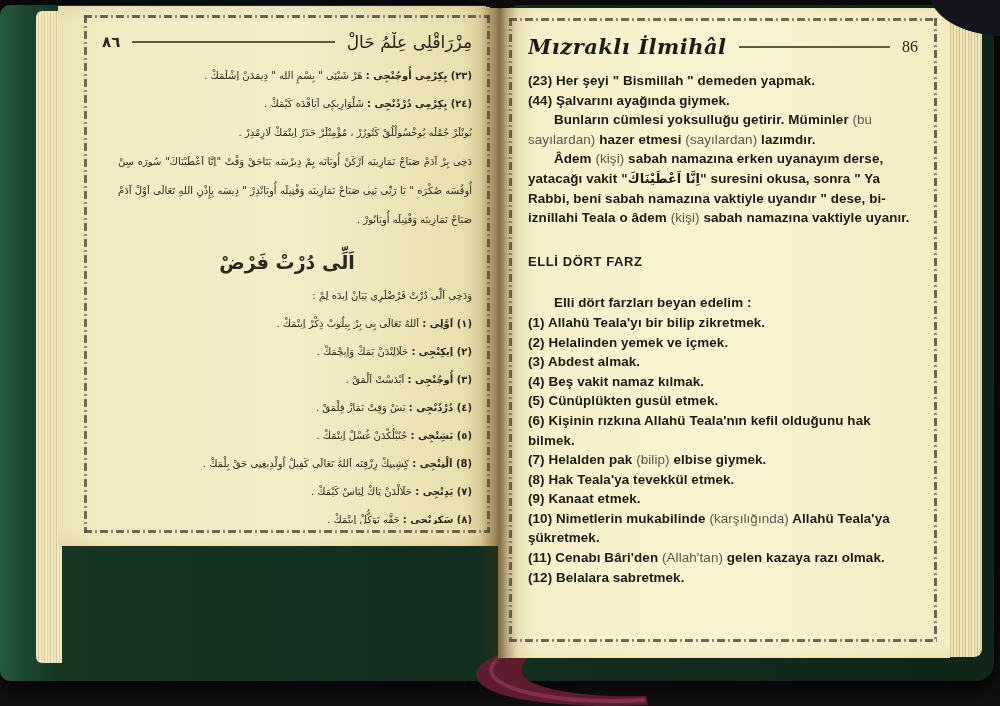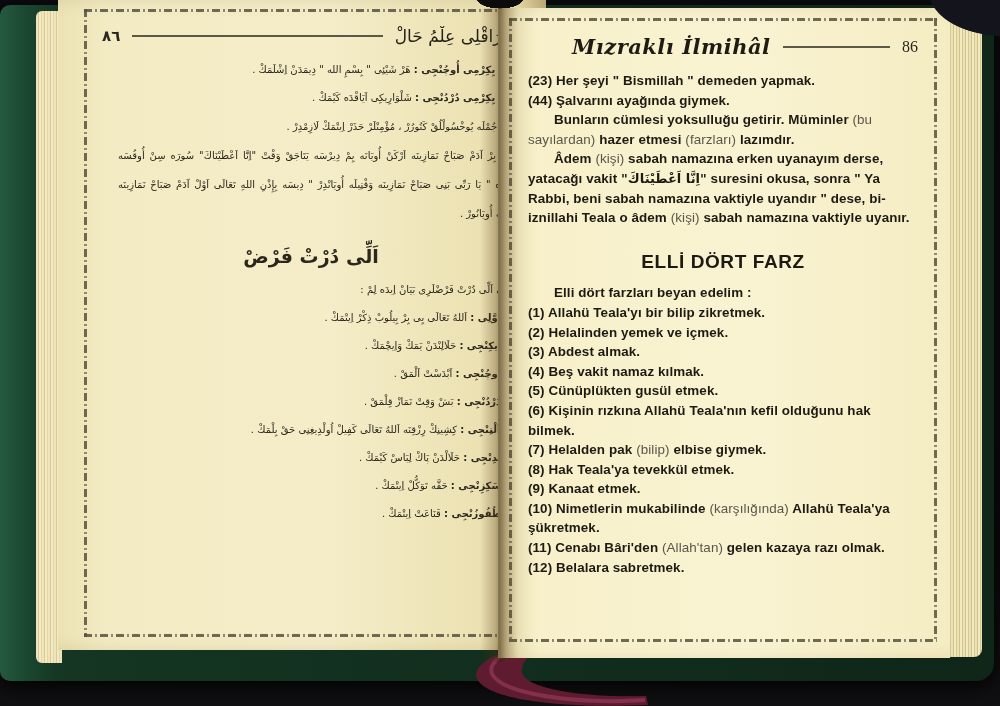--- a/index.html
+++ b/index.html
@@ -20,23 +20,23 @@
     border-radius:10px 18px 18px 10px;z-index:1;
     box-shadow:0 6px 18px rgba(0,0,0,.8);}
   
   .edge{position:absolute;z-index:2;}
   .edge-left{left:36px;top:11px;width:26px;height:652px;border-radius:6px 0 0 6px;
     background:repeating-linear-gradient(90deg,#efe5ba 0 2px,#d8ca96 2px 3px,#f4ebc4 3px 5px,#e3d6a4 5px 6px);}
   .edge-right{left:948px;top:13px;width:34px;height:644px;border-radius:0 8px 8px 0;
     background:repeating-linear-gradient(90deg,#f2e9c0 0 2px,#d5c893 2px 3px,#ece1b3 3px 5px,#cfc28d 5px 6px);}
   
   .page{position:absolute;z-index:3;}
-  .page-left{left:58px;top:0;width:440px;height:650px;
+  .page-left{left:58px;top:6px;width:440px;height:540px;
     background:linear-gradient(90deg,#ece2b4 0,#f3ebc3 10%,#f4edc8 55%,#eadfae 92%,#dfd09c 100%);
-    box-shadow:inset -20px 0 26px -12px rgba(95,65,20,.38);padding-left:48px;}
+    box-shadow:inset -20px 0 26px -12px rgba(95,65,20,.38);}
   .page-right{left:498px;top:8px;width:452px;height:650px;
     background:linear-gradient(90deg,#d8c997 0,#eee4b8 2.5%,#f7f0ca 9%,#faf3d2 55%,#f4ecc2 100%);
     box-shadow:inset 20px 0 26px -12px rgba(95,65,20,.32);}
   .gutter{position:absolute;left:480px;top:8px;width:38px;height:654px;z-index:4;pointer-events:none;
     background:linear-gradient(90deg,rgba(70,45,10,0) 0,rgba(80,55,20,.30) 40%,rgba(45,28,6,.42) 52%,rgba(80,55,20,.22) 68%,rgba(70,45,10,0) 100%);}
   
   .frame{position:absolute;pointer-events:none;}
   .page-left .frame{left:26px;right:8px;top:9px;bottom:13px;}
   .page-right .frame{left:11px;right:13px;top:10px;bottom:16px;}
   .orn{position:absolute;opacity:.85;}
@@ -50,29 +50,29 @@
   .page-left .content{left:44px;right:26px;top:26px;bottom:22px;direction:rtl;overflow:hidden;}
   .page-right .content{left:30px;right:32px;top:26px;bottom:24px;overflow:hidden;}
   
   .hdr{display:flex;align-items:center;direction:ltr;}
   .rule{flex:1;height:2px;background:#413e30;margin:0 12px;opacity:.85;}
   .lp-num{font-family:"DejaVu Sans",sans-serif;font-size:15px;font-weight:bold;color:#2a271d;}
   .lp-title{font-family:"DejaVu Sans",sans-serif;font-size:17px;font-weight:normal;color:#24211a;}
   .rp-title{font-family:"DejaVu Serif",serif;font-style:italic;font-weight:bold;font-size:21px;color:#1e1b14;letter-spacing:.5px;}
   .rp-num{font-family:"Liberation Serif",serif;font-size:16px;color:#2a271d;}
   .page-left .hdr{margin-bottom:10px;}
-  .page-right .hdr{margin-bottom:12px;margin-left:44px;}
+  .page-right .hdr{margin-bottom:12px;}
   
   .lp-body .line{font-family:"DejaVu Sans",sans-serif;font-size:10px;line-height:28px;text-align:justify;color:#2b271d;}
   .lp-body .para{line-height:29px;margin-left:16px;}
   .lp-body .heading{text-align:center;font-size:19px;font-weight:bold;line-height:26px;margin:15px 0 6px;}
   .lp-body .b{font-weight:bold;}
   .rp-body .line{font-size:13.4px;line-height:19.6px;font-weight:bold;color:#1d1a13;letter-spacing:.1px;}
   .rp-body .para{text-indent:26px;}
-  .rp-body .heading{text-align:center;text-indent:0;font-size:19px;letter-spacing:.6px;margin:24px 0 12px;}
+  .rp-body .heading{text-align:left;text-indent:0;font-size:13px;letter-spacing:.6px;margin:24px 0 22px;}
   .rp-body .lt{font-weight:normal;color:#5a564a;}
   .rp-body .ar{direction:rtl;unicode-bidi:embed;font-family:"DejaVu Sans",sans-serif;font-size:13px;}
   
   .ribbon{position:absolute;left:396px;top:652px;z-index:2;}
 </style>
 </head>
 <body>
 
 <div class="scene">
 
@@ -99,20 +99,21 @@
           <div class="line item"><span class="b">(٢٣) يِكِرْمِى أُوچُنْجِى :</span><span class="lt"> هَرْ شَيْئِى " بِسْمِ الله " دِيمَدَنْ اِشْلَمَكْ .</span></div>
           <div class="line item"><span class="b">(٢٤) يِكِرْمِى دُرْدُنْجِى :</span><span class="lt"> شَلْوَارِيكِى اَيَاقْدَه كَيْمَكْ .</span></div>
           <div class="line para"><span class="lt">بُونْلَرْ جُمْلَه يُوخْسُولْلُقْ كَتُورُرْ ، مُؤْمِنْلَرْ حَذَرْ اِيتْمَكْ لَازِمْدِرْ .</span></div>
           <div class="line para"><span class="lt">دَخِى بِرْ آدَمْ صَبَاحْ نَمَازِينَه اَرْكَنْ أُويَانَه يِمْ دِيرْسَه يَتَاجَقْ وَقْتْ "اِنَّا اَعْطَيْنَاكَ" سُورَه سِنْ أُوقُسَه صُكْرَه " يَا رَبِّى بَنِى صَبَاحْ نَمَازِينَه وَقْتِيلَه أُويَانْدِرْ " دِيسَه بِإِذْنِ اللهِ تَعَالَى اَوْلْ آدَمْ صَبَاحْ نَمَازِينَه وَقْتِيلَه أُويَانُورْ .</span></div>
           <div class="line heading"><span class="b">اَلِّى دُرْتْ فَرْضْ</span></div>
           <div class="line para"><span class="lt">وَدَخِى اَلِّى دُرْتْ فَرْضْلَرِى بَيَانْ اِيدَه لِمْ :</span></div>
           <div class="line item"><span class="b">(١) اَوَّلِى :</span><span class="lt"> اَللهُ تَعَالَى يِى بِرْ بِيلُوبْ ذِكْرْ اِيتْمَكْ .</span></div>
           <div class="line item"><span class="b">(٢) اِيكِنْجِى :</span><span class="lt"> حَلَالِنْدَنْ يَمَكْ وَاِيچْمَكْ .</span></div>
           <div class="line item"><span class="b">(٣) أُوچُنْجِى :</span><span class="lt"> اَبْدَسْتْ اَلْمَقْ .</span></div>
           <div class="line item"><span class="b">(٤) دُرْدُنْجِى :</span><span class="lt"> بَشْ وَقِتْ نَمَازْ قِلْمَقْ .</span></div>
+          <div class="line item"><span class="b">(٥) بَشِنْجِى :</span><span class="lt"> جُنُبْلُكْدَنْ غُسْلْ اِيتْمَكْ .</span></div>
           <div class="line item"><span class="b">(8) اَلْتِنْجِى :</span><span class="lt"> كِشِينِكْ رِزْقِنَه اَللهُ تَعَالَى كَفِيلْ اُولْدِيغِنِى حَقْ بِلْمَكْ .</span></div>
           <div class="line item"><span class="b">(٧) يَدِنْجِى :</span><span class="lt"> حَلَالْدَنْ پَاكْ لِبَاسْ كَيْمَكْ .</span></div>
           <div class="line item"><span class="b">(٨) سَكِزِنْجِى :</span><span class="lt"> حَقَّه تَوَكُّلْ اِيتْمَكْ .</span></div>
           <div class="line item"><span class="b">(٩) طُقُوزُنْجِى :</span><span class="lt"> قَنَاعَتْ اِيتْمَكْ .</span></div>
         </div>
     </div>
   </div>
 
   <div class="page page-right">
     <div class="frame">
@@ -123,21 +124,21 @@
     </div>
     <div class="content">
       <div class="hdr">
         <span class="rp-title">Mızraklı İlmihâl</span>
         <span class="rule"></span>
         <span class="rp-num">86</span>
       </div>
       <div class="rp-body" id="right-body">
           <div class="line item"><span class="b">(23) Her şeyi " Bismillah " demeden yapmak.</span></div>
           <div class="line item"><span class="b">(44) Şalvarını ayağında giymek.</span></div>
-          <div class="line para"><span class="b">Bunların cümlesi yoksulluğu getirir. Müminler </span><span class="lt">(bu sayılardan)</span><span class="b"> hazer etmesi </span><span class="lt">(farzları)</span><span class="b"> lazımdır.</span></div>
+          <div class="line para"><span class="b">Bunların cümlesi yoksulluğu getirir. Müminler </span><span class="lt">(bu sayılardan)</span><span class="b"> hazer etmesi </span><span class="lt">(sayılardan)</span><span class="b"> lazımdır.</span></div>
           <div class="line para"><span class="b">Âdem </span><span class="lt">(kişi)</span><span class="b"> sabah namazına erken uyanayım derse, yatacağı vakit </span><span class="b ar">"اِنَّا اَعْطَيْنَاكَ"</span><span class="b"> suresini okusa, sonra " Ya Rabbi, beni sabah namazına vaktiyle uyandır " dese, bi-iznillahi Teala o âdem </span><span class="lt">(kişi)</span><span class="b"> sabah namazına vaktiyle uyanır.</span></div>
           <div class="line heading"><span class="b">ELLİ DÖRT FARZ</span></div>
           <div class="line para"><span class="b">Elli dört farzları beyan edelim :</span></div>
           <div class="line item"><span class="b">(1) Allahü Teala'yı bir bilip zikretmek.</span></div>
           <div class="line item"><span class="b">(2) Helalinden yemek ve içmek.</span></div>
           <div class="line item"><span class="b">(3) Abdest almak.</span></div>
           <div class="line item"><span class="b">(4) Beş vakit namaz kılmak.</span></div>
           <div class="line item"><span class="b">(5) Cünüplükten gusül etmek.</span></div>
           <div class="line item"><span class="b">(6) Kişinin rızkına Allahü Teala'nın kefil olduğunu hak bilmek.</span></div>
           <div class="line item"><span class="b">(7) Helalden pak </span><span class="lt">(bilip)</span><span class="b"> elbise giymek.</span></div>

